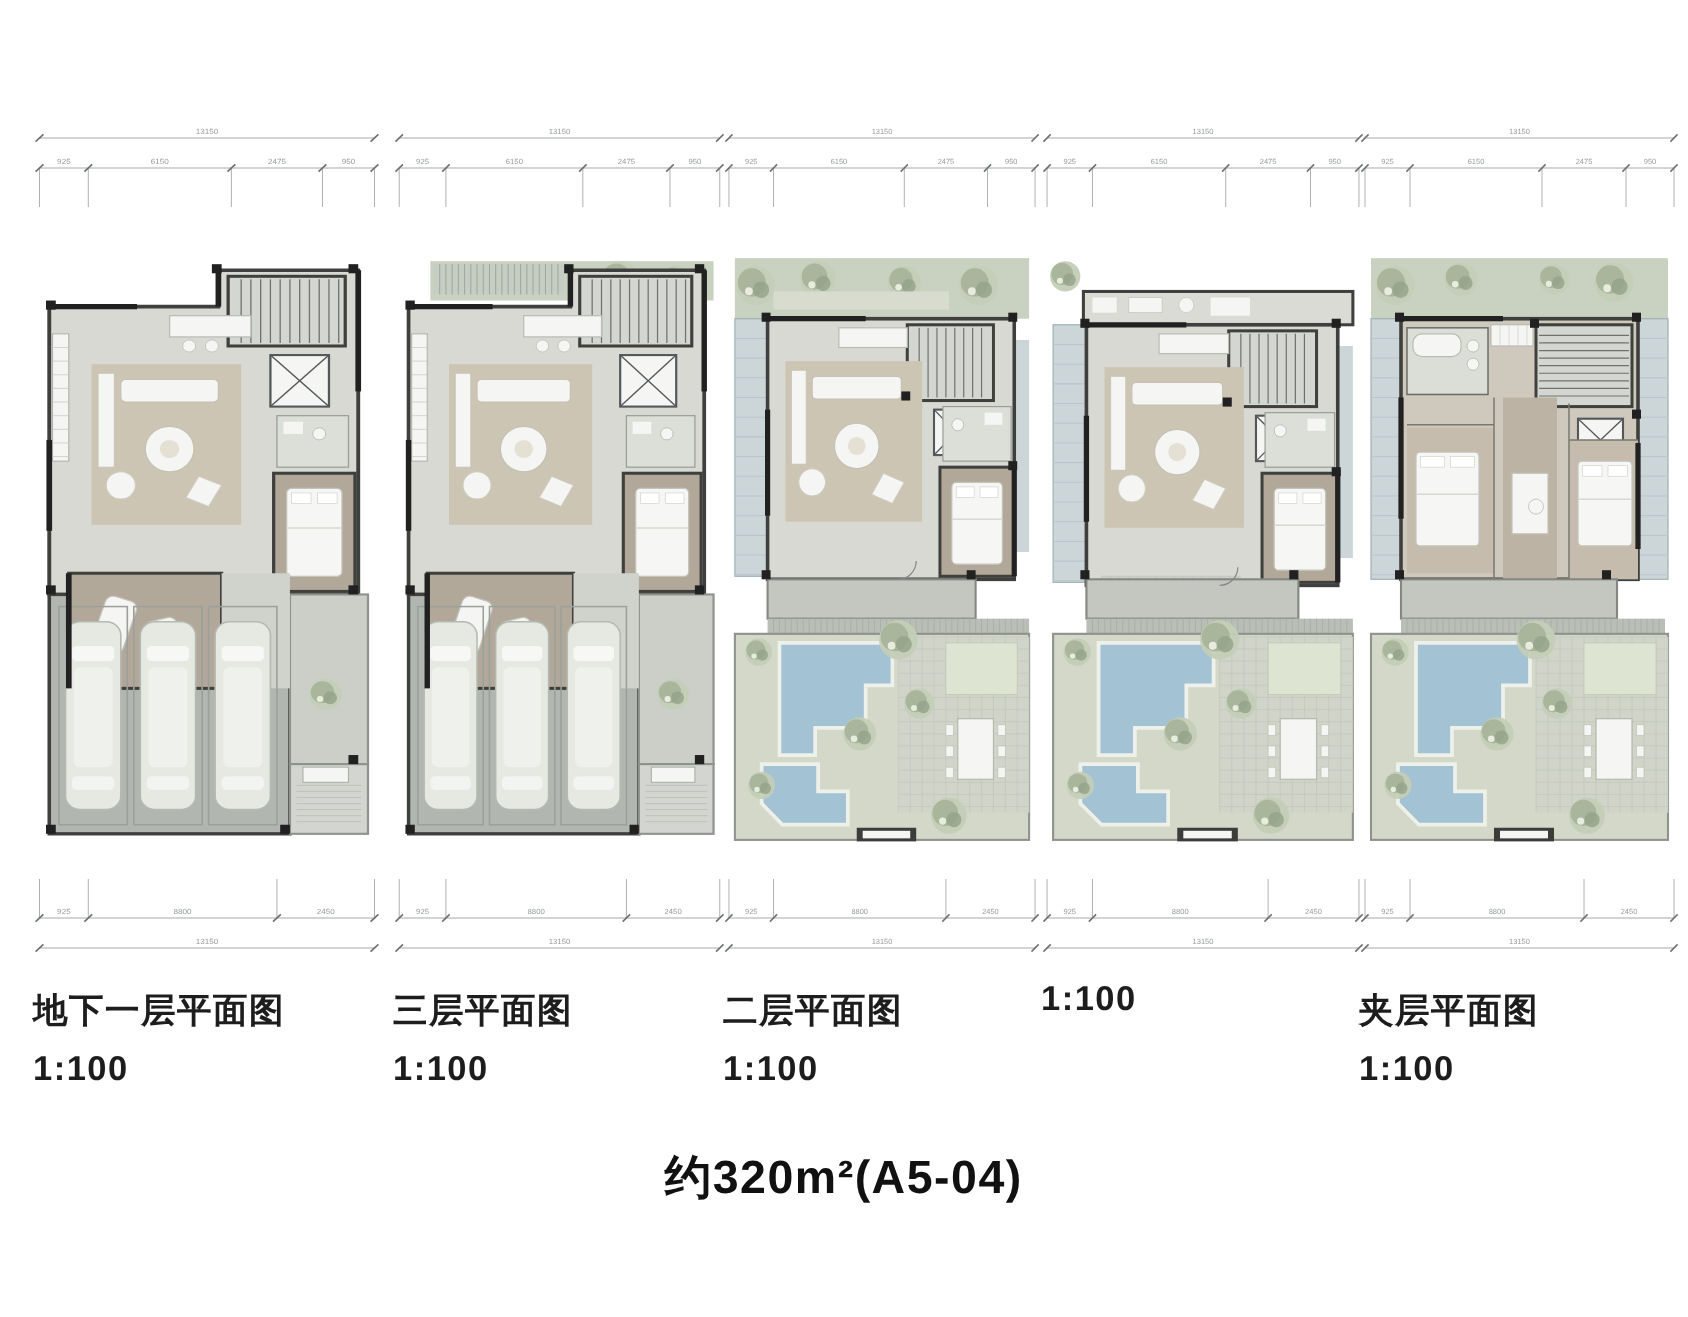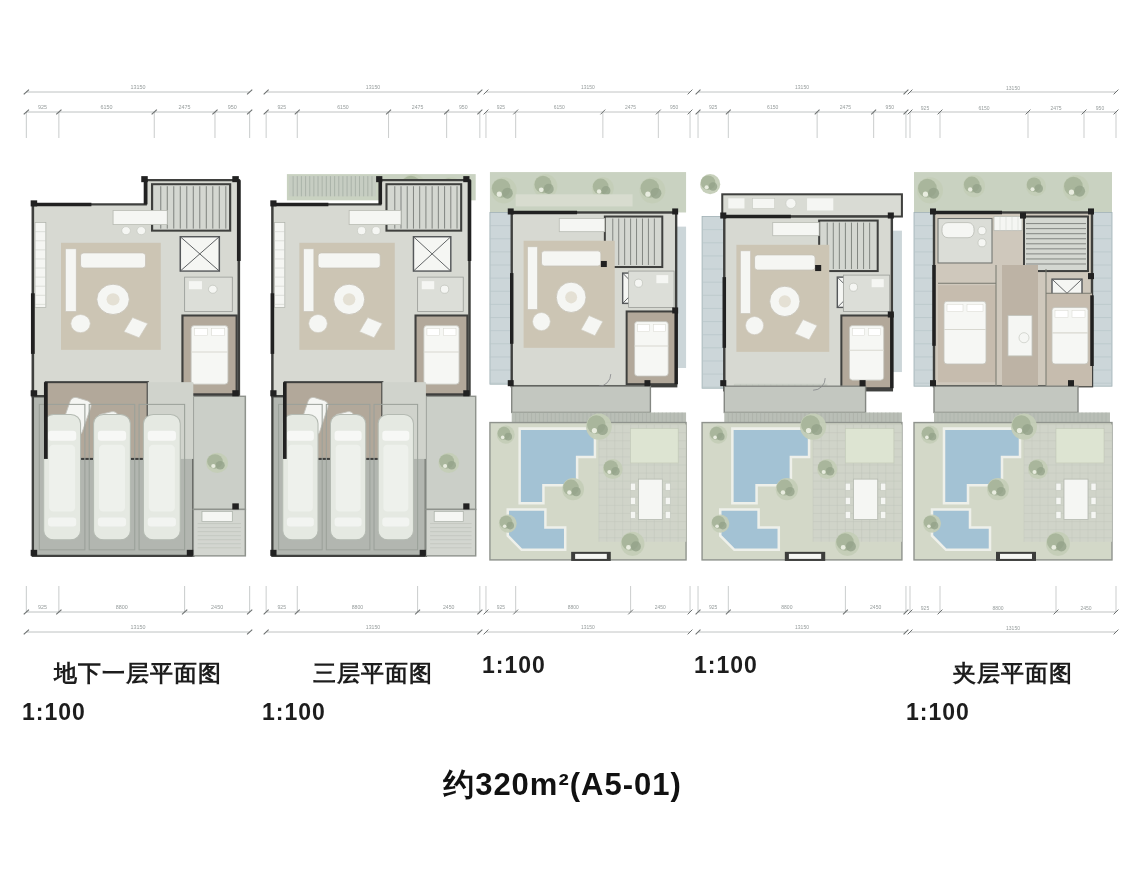--- a/index.html
+++ b/index.html
@@ -5,21 +5,21 @@
   html,body{margin:0;padding:0;background:#ffffff;}
   .stage{
     position:relative;width:1125px;height:878px;background:#ffffff;overflow:hidden;
     font-family:"Liberation Sans","DejaVu Sans",sans-serif;
   }
   .panel{position:absolute;top:82px;display:flex;flex-direction:column;align-items:stretch;}
   .dim{width:100%;height:56px;display:block;}
   .plan{width:100%;height:404px;display:block;margin-top:26px;}
   .dim-bottom{margin-top:18px;}
   .plabel{
-    margin-top:16px;text-align:center;font-size:23px;font-weight:600;color:#1d1d1d;
+    margin-top:16px;font-size:23px;font-weight:600;color:#1d1d1d;
     letter-spacing:1px;white-space:nowrap;font-family:Liberation Mono, monospace;
   }
   .pscale{
     margin-top:10px;text-align:left;font-size:23px;font-weight:600;color:#1d1d1d;
     letter-spacing:1px;
   }
   .area-title{
     position:absolute;left:0;top:764px;width:100%;text-align:center;
     font-size:31px;font-weight:700;color:#111;letter-spacing:1px;
   }
@@ -627,20 +627,21 @@
           <line x1="147.6" y1="28.4" x2="152.4" y2="23.6" stroke="#6c7070" stroke-width="1"></line>
           <line x1="207.6" y1="28.4" x2="212.4" y2="23.6" stroke="#6c7070" stroke-width="1"></line>
           <text x="19" y="23.5" font-size="5" fill="#969c9c" text-anchor="middle">925</text>
           <text x="92" y="23.5" font-size="5" fill="#969c9c" text-anchor="middle">8800</text>
           <text x="180" y="23.5" font-size="5" fill="#969c9c" text-anchor="middle">2450</text>
           <line x1="4" y1="46" x2="210" y2="46" stroke="#a7abab" stroke-width="0.7"></line>
           <line x1="1.6" y1="48.4" x2="6.4" y2="43.6" stroke="#6c7070" stroke-width="1"></line>
           <line x1="207.6" y1="48.4" x2="212.4" y2="43.6" stroke="#6c7070" stroke-width="1"></line>
           <text x="107" y="43.5" font-size="5" fill="#969c9c" text-anchor="middle">13150</text>
         </svg>
+    <div class="plabel">二层平面图</div>
     <div class="pscale">1:100</div>
   </div>
       <div class="panel" style="left: 694px; width: 216px;">
     <svg class="dim dim-top" viewBox="0 0 214 56" preserveAspectRatio="none">
           <line x1="4" y1="30" x2="4" y2="56" stroke="#a7abab" stroke-width="0.6"></line>
           <line x1="34" y1="30" x2="34" y2="56" stroke="#a7abab" stroke-width="0.6"></line>
           <line x1="122" y1="30" x2="122" y2="56" stroke="#a7abab" stroke-width="0.6"></line>
           <line x1="178" y1="30" x2="178" y2="56" stroke="#a7abab" stroke-width="0.6"></line>
           <line x1="210" y1="30" x2="210" y2="56" stroke="#a7abab" stroke-width="0.6"></line>
           <line x1="4" y1="10" x2="210" y2="10" stroke="#a7abab" stroke-width="0.7"></line>
@@ -1186,14 +1187,14 @@
           <text x="180" y="23.5" font-size="5" fill="#969c9c" text-anchor="middle">2450</text>
           <line x1="4" y1="46" x2="210" y2="46" stroke="#a7abab" stroke-width="0.7"></line>
           <line x1="1.6" y1="48.4" x2="6.4" y2="43.6" stroke="#6c7070" stroke-width="1"></line>
           <line x1="207.6" y1="48.4" x2="212.4" y2="43.6" stroke="#6c7070" stroke-width="1"></line>
           <text x="107" y="43.5" font-size="5" fill="#969c9c" text-anchor="middle">13150</text>
         </svg>
     <div class="plabel">夹层平面图</div>
     <div class="pscale">1:100</div>
   </div>
     </div>
-  <div class="area-title">约320m²(A5-01)</div>
+  <div class="area-title">约320m²(A5-04)</div>
 </div>
 
 </body></html>

